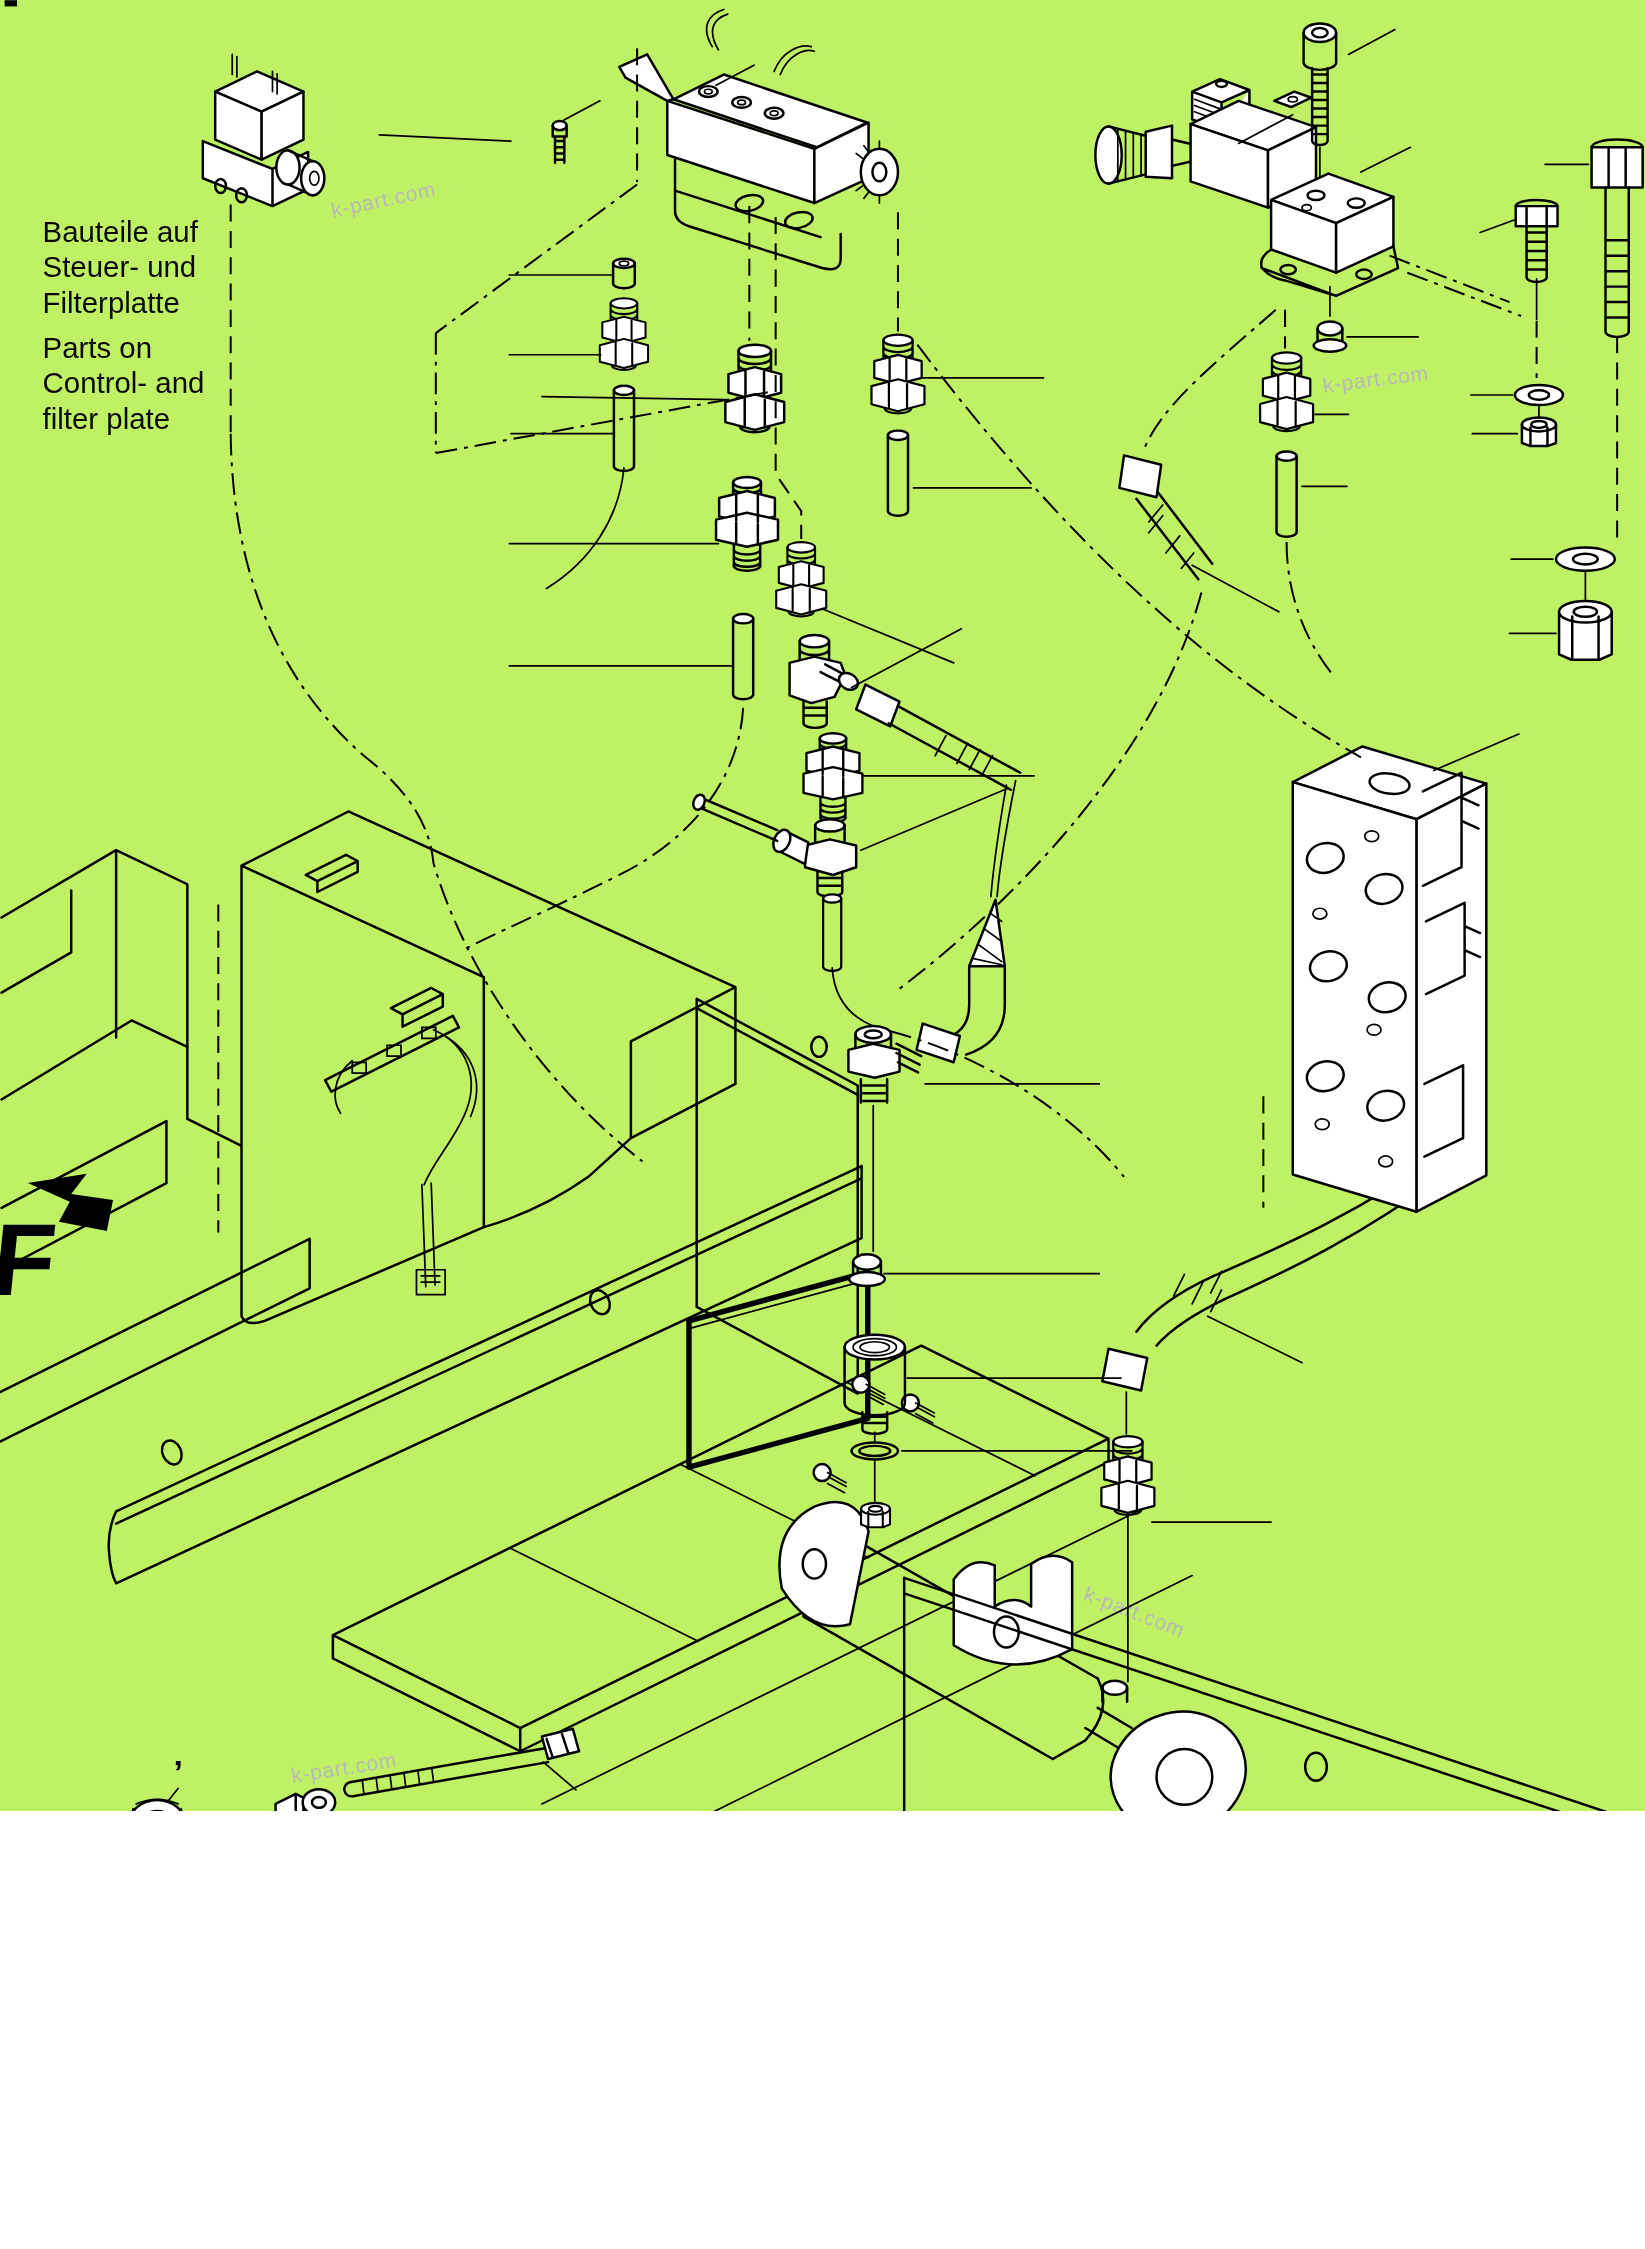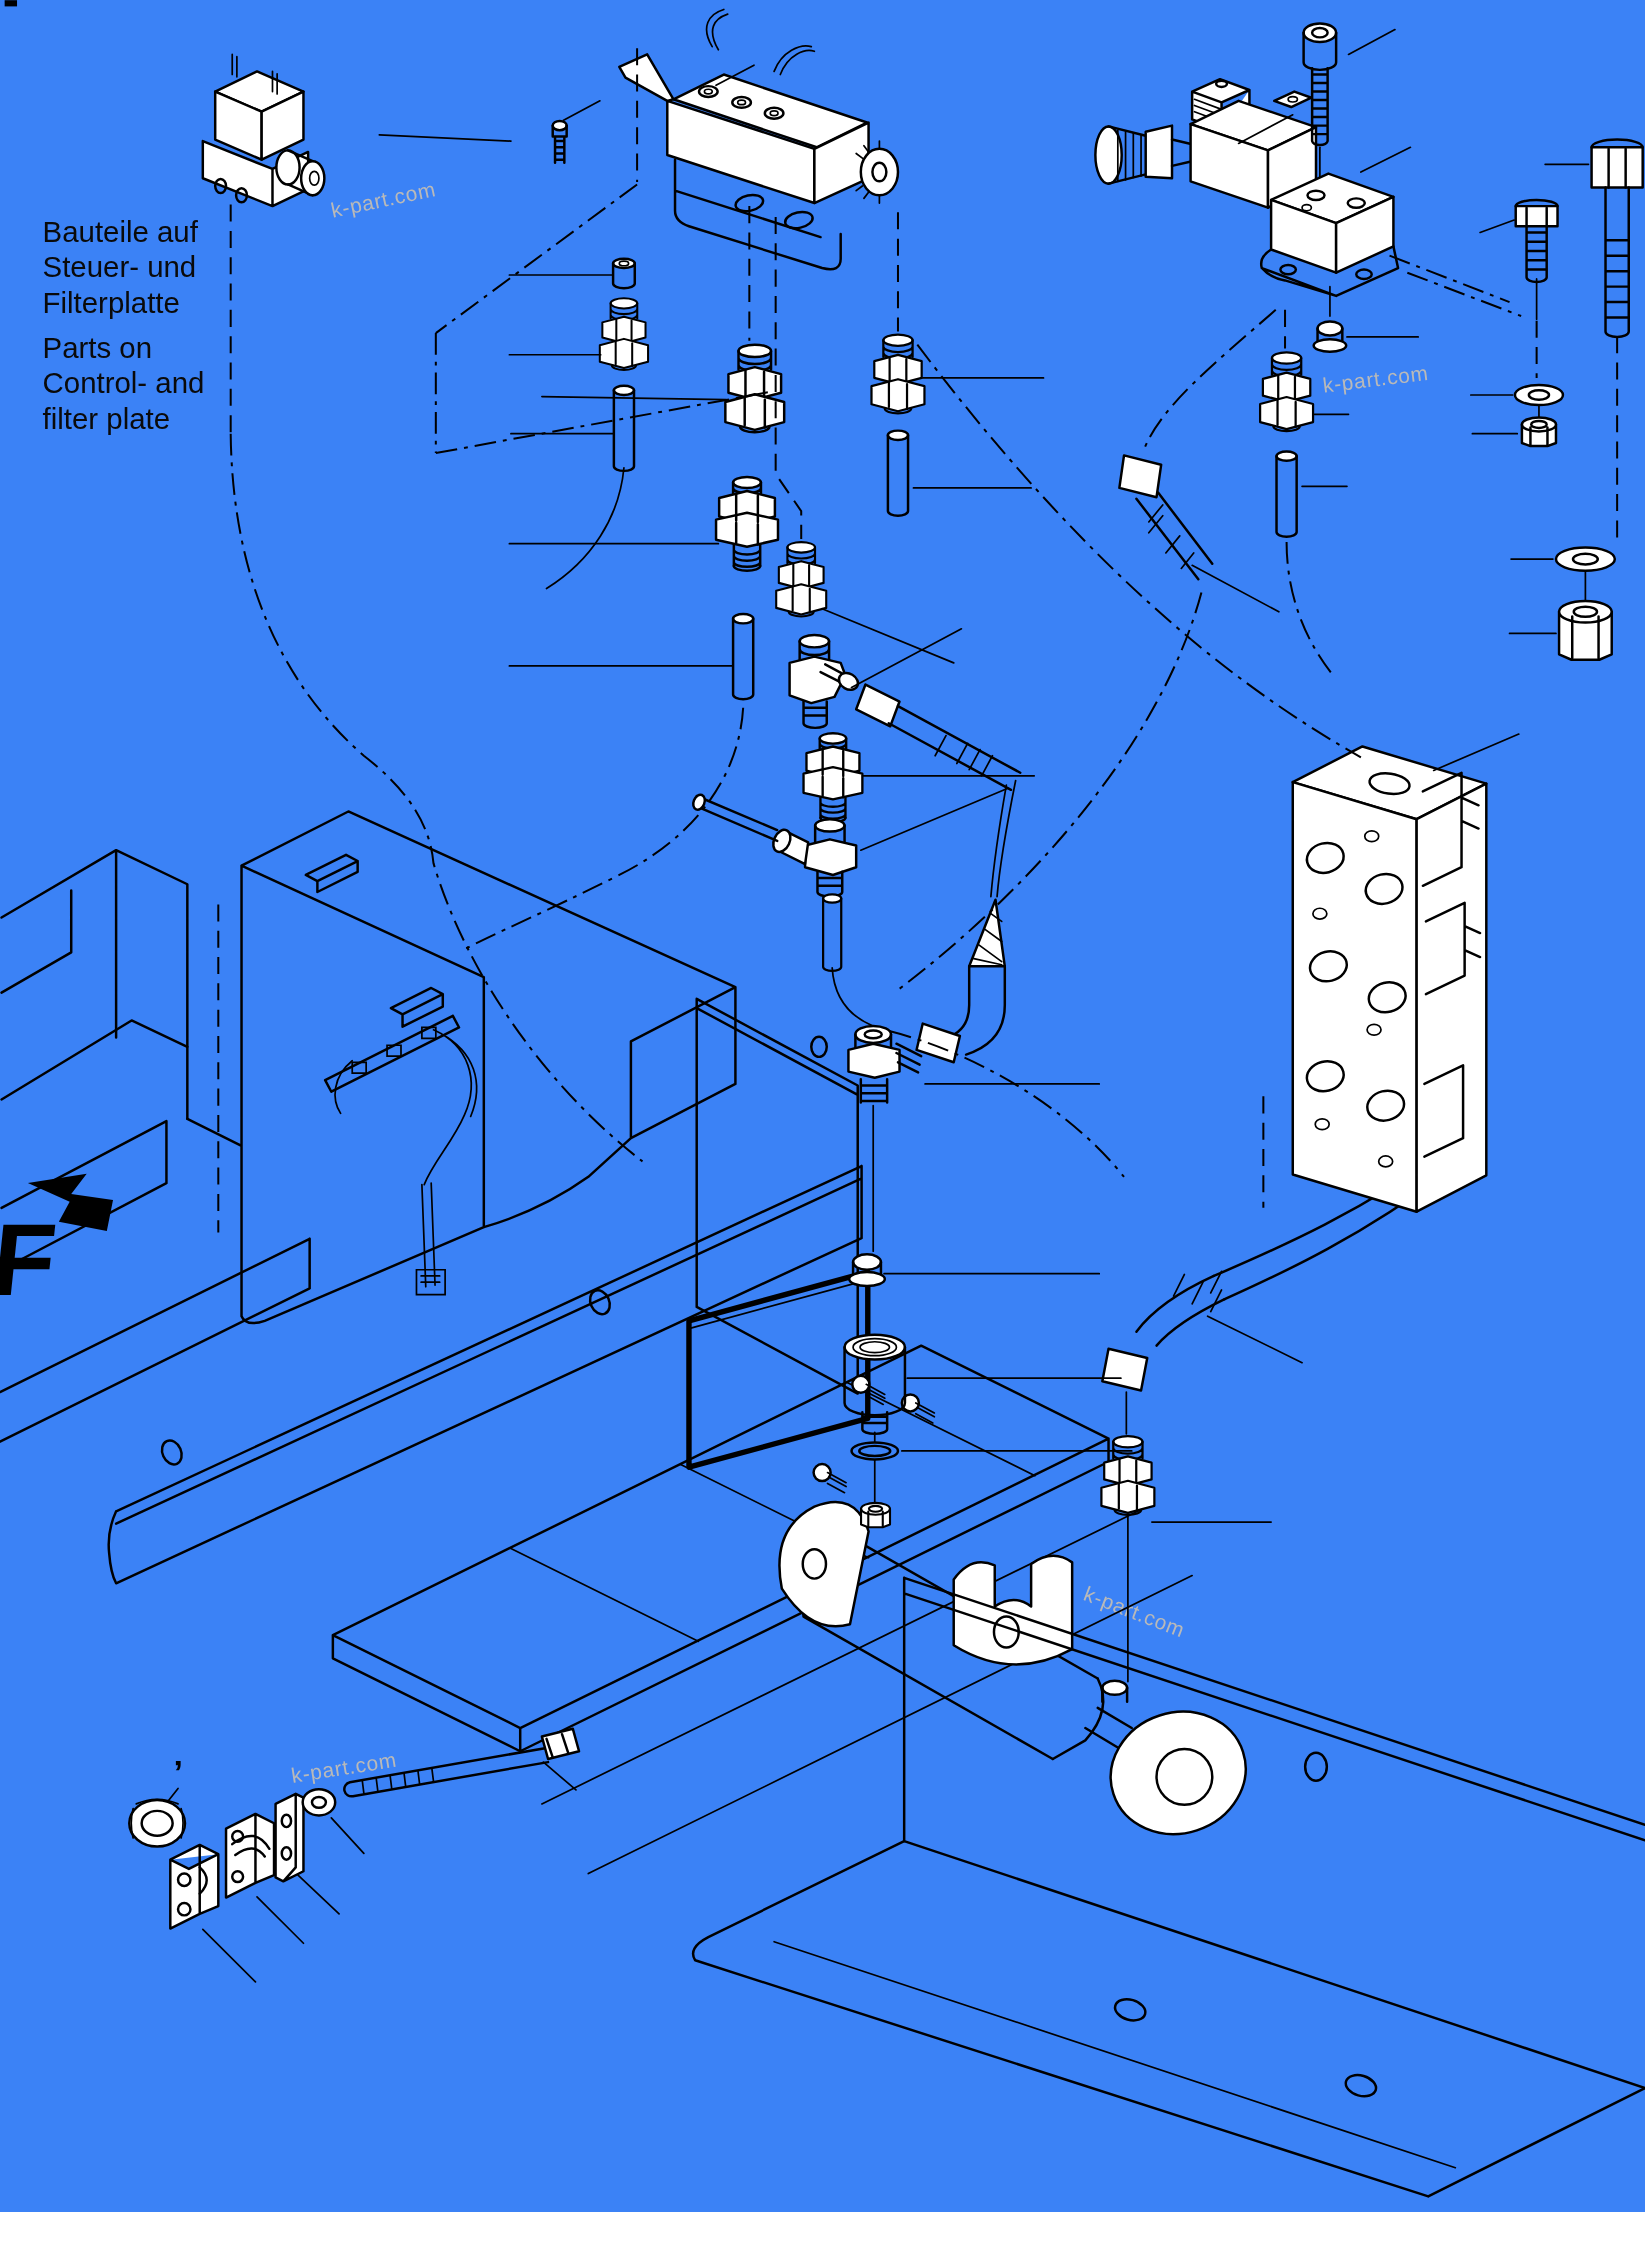--- a/index.html
+++ b/index.html
@@ -1,16 +1,16 @@
 <!DOCTYPE html>
 <html style="font-size:12.4px"><head>
 <meta charset="utf-8">
 <style>
   html,body{margin:0;padding:0;background:#fff;}
-  .canvas{position:relative;width:1645px;height:2212px;background:#3b82f6;overflow:hidden;
+  .canvas{position:relative;width:1645px;height:1811px;background:#bef264;overflow:hidden;
           font-family:"Liberation Sans", sans-serif;}
   svg{display:block}
   svg *{vector-effect:none}
   .ln{fill:none;stroke:#000;stroke-width:3.2;stroke-linecap:round;stroke-linejoin:round;}
   .thin{fill:none;stroke:#000;stroke-width:2.2;stroke-linecap:round;}
   .thick{fill:none;stroke:#000;stroke-width:7;stroke-linejoin:round;}
   .dash{fill:none;stroke:#000;stroke-width:2.6;stroke-dasharray:22 12;}
   .dashdot{fill:none;stroke:#000;stroke-width:2.6;stroke-dasharray:28 9 5 9;}
   .solid{fill:#000;stroke:none;}
   .wht{fill:#fff;stroke:#000;stroke-width:3.2;stroke-linejoin:round;}

